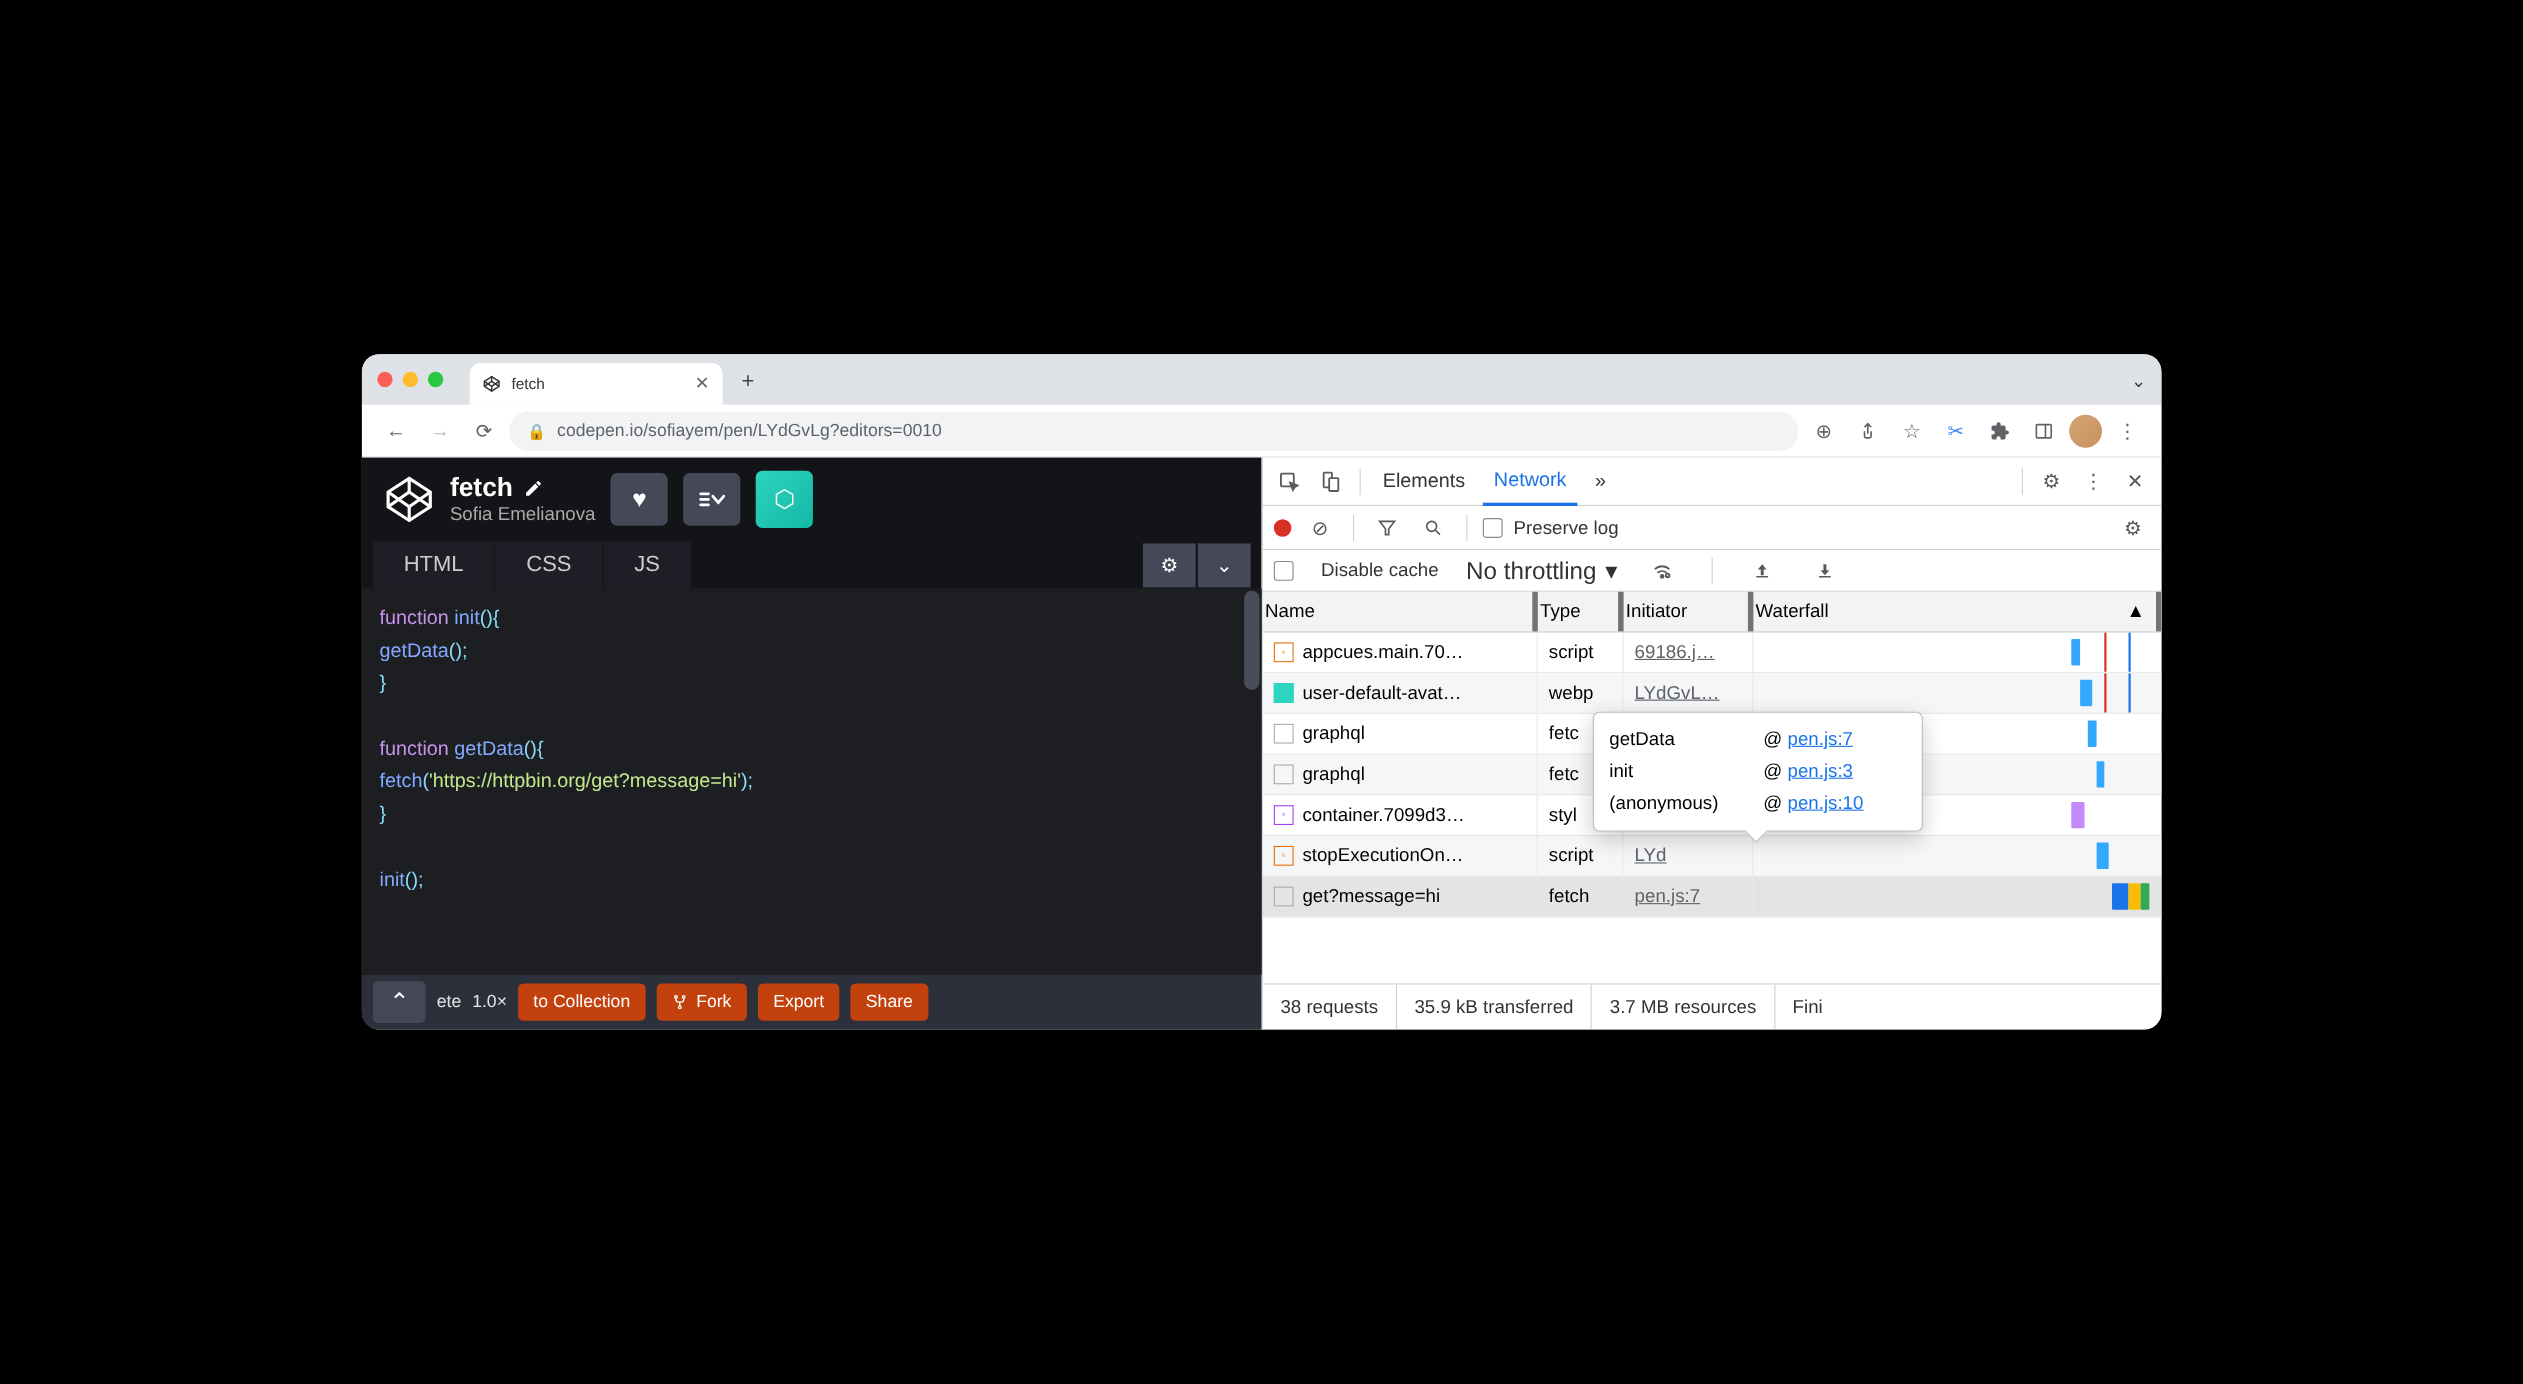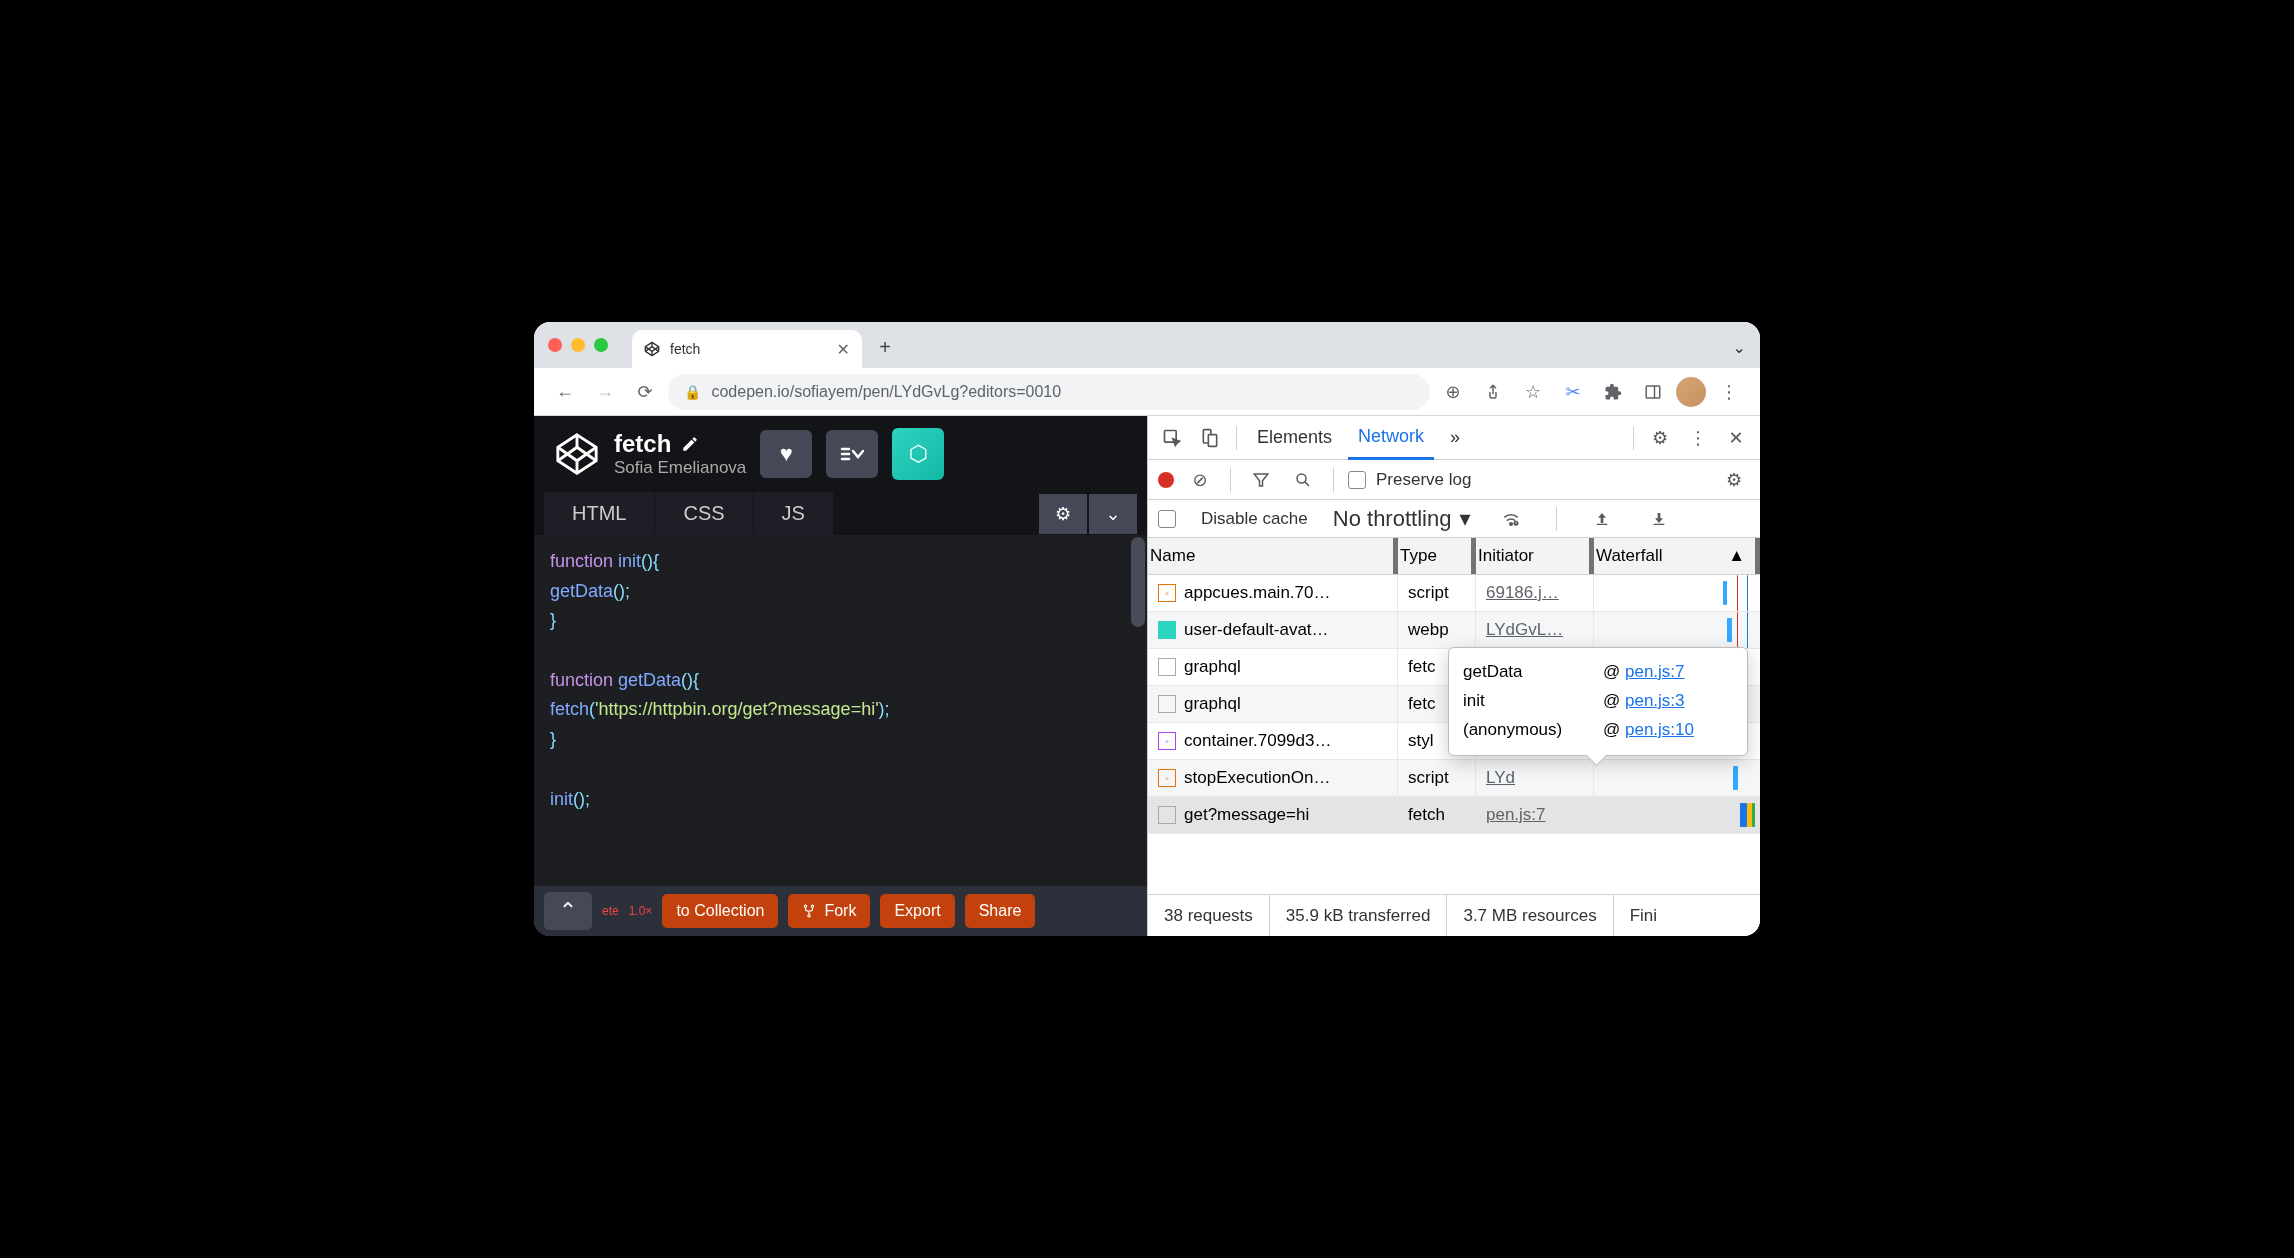--- a/index.html
+++ b/index.html
@@ -1,17 +1,17 @@
 <!DOCTYPE html>
 <html><head>
 <meta charset="utf-8">
 <style>
 *{box-sizing:border-box;margin:0;padding:0;font-family:-apple-system,BlinkMacSystemFont,"Segoe UI",Helvetica,Arial,sans-serif}
 body{background:#000;display:flex;align-items:center;justify-content:center;min-height:100vh;padding:60px}
-.browser{width:1226px;background:#fff;border-radius:16px;overflow:hidden;box-shadow:0 30px 80px rgba(0,0,0,.7);display:flex;flex-direction:column}
+.browser{width:1636px;background:#fff;border-radius:16px;overflow:hidden;box-shadow:0 30px 80px rgba(0,0,0,.7);display:flex;flex-direction:column}
 .tab-strip{background:#dee1e6;display:flex;align-items:center;height:46px;padding-left:14px;gap:8px}
 .traffic{display:flex;gap:9px;margin-right:16px}
 .tl{width:14px;height:14px;border-radius:50%}
 .tab{background:#fff;border-radius:10px 10px 0 0;display:flex;align-items:center;padding:0 12px;height:38px;margin-top:8px;gap:10px;min-width:230px}
 .tab-icon{width:16px;height:16px;color:#333}
 .tab-title{font-size:14px;color:#333}
 .tab-close{font-size:16px;color:#666;margin-left:auto}
 .new-tab{width:30px;height:30px;display:flex;align-items:center;justify-content:center;color:#444;font-size:20px;font-weight:300;margin-top:4px}
 .chev-btn{margin-left:auto;margin-right:14px;font-size:16px;color:#333;margin-top:4px}
 .toolbar{background:#fff;display:flex;align-items:center;height:48px;padding:0 14px;gap:6px;border-bottom:1px solid #d6d6d6}
@@ -38,21 +38,21 @@
 .cp-sbtn{width:48px;height:40px;background:#444857;display:flex;align-items:center;justify-content:center;font-size:18px}
 .editor{flex:1;background:#1d1e22;padding:12px 16px;font-family:Menlo,Consolas,monospace;font-size:18px;line-height:1.65;position:relative;overflow:hidden}
 .editor .scroll{position:absolute;right:2px;top:2px;width:14px;height:90px;background:#4a4d59;border-radius:7px}
 .kw{color:#c792ea}
 .fn{color:#82aaff}
 .str{color:#c3e88d}
 .pn{color:#89ddff}
 .cp-footer{background:#2c303a;display:flex;align-items:center;padding:6px 10px;gap:10px}
 .cp-fbtn{background:#c2410c;border-radius:5px;padding:8px 14px;font-size:16px;display:flex;align-items:center;gap:8px;white-space:nowrap}
 .cp-chev{background:#444857;border-radius:5px;width:48px;height:38px;display:flex;align-items:center;justify-content:center;font-size:22px}
-.cp-txt{font-size:12px;color:#ef4444}
+.cp-txt{font-size:16px;color:#e5e5e5}
 .devtools{width:50%;background:#fff;display:flex;flex-direction:column;border-left:1px solid #ccc}
 .dt-tabs{display:flex;align-items:center;height:44px;border-bottom:1px solid #d0d0d0;padding:0 8px;gap:6px}
 .dt-ico{width:32px;height:32px;display:flex;align-items:center;justify-content:center;color:#5a5a5a;font-size:18px}
 .dt-sep{width:1px;height:24px;background:#d0d0d0;margin:0 4px}
 .dt-tab{padding:10px 10px;font-size:18px;color:#333}
 .dt-tab.active{color:#1a73e8;border-bottom:3px solid #1a73e8;margin-bottom:-1px}
 .dt-tb{display:flex;align-items:center;height:40px;border-bottom:1px solid #d0d0d0;padding:0 10px;gap:10px}
 .rec{width:16px;height:16px;border-radius:50%;background:#d93025}
 .chk{width:18px;height:18px;border:1.5px solid #888;border-radius:3px}
 .dt-lbl{font-size:17px;color:#333}

